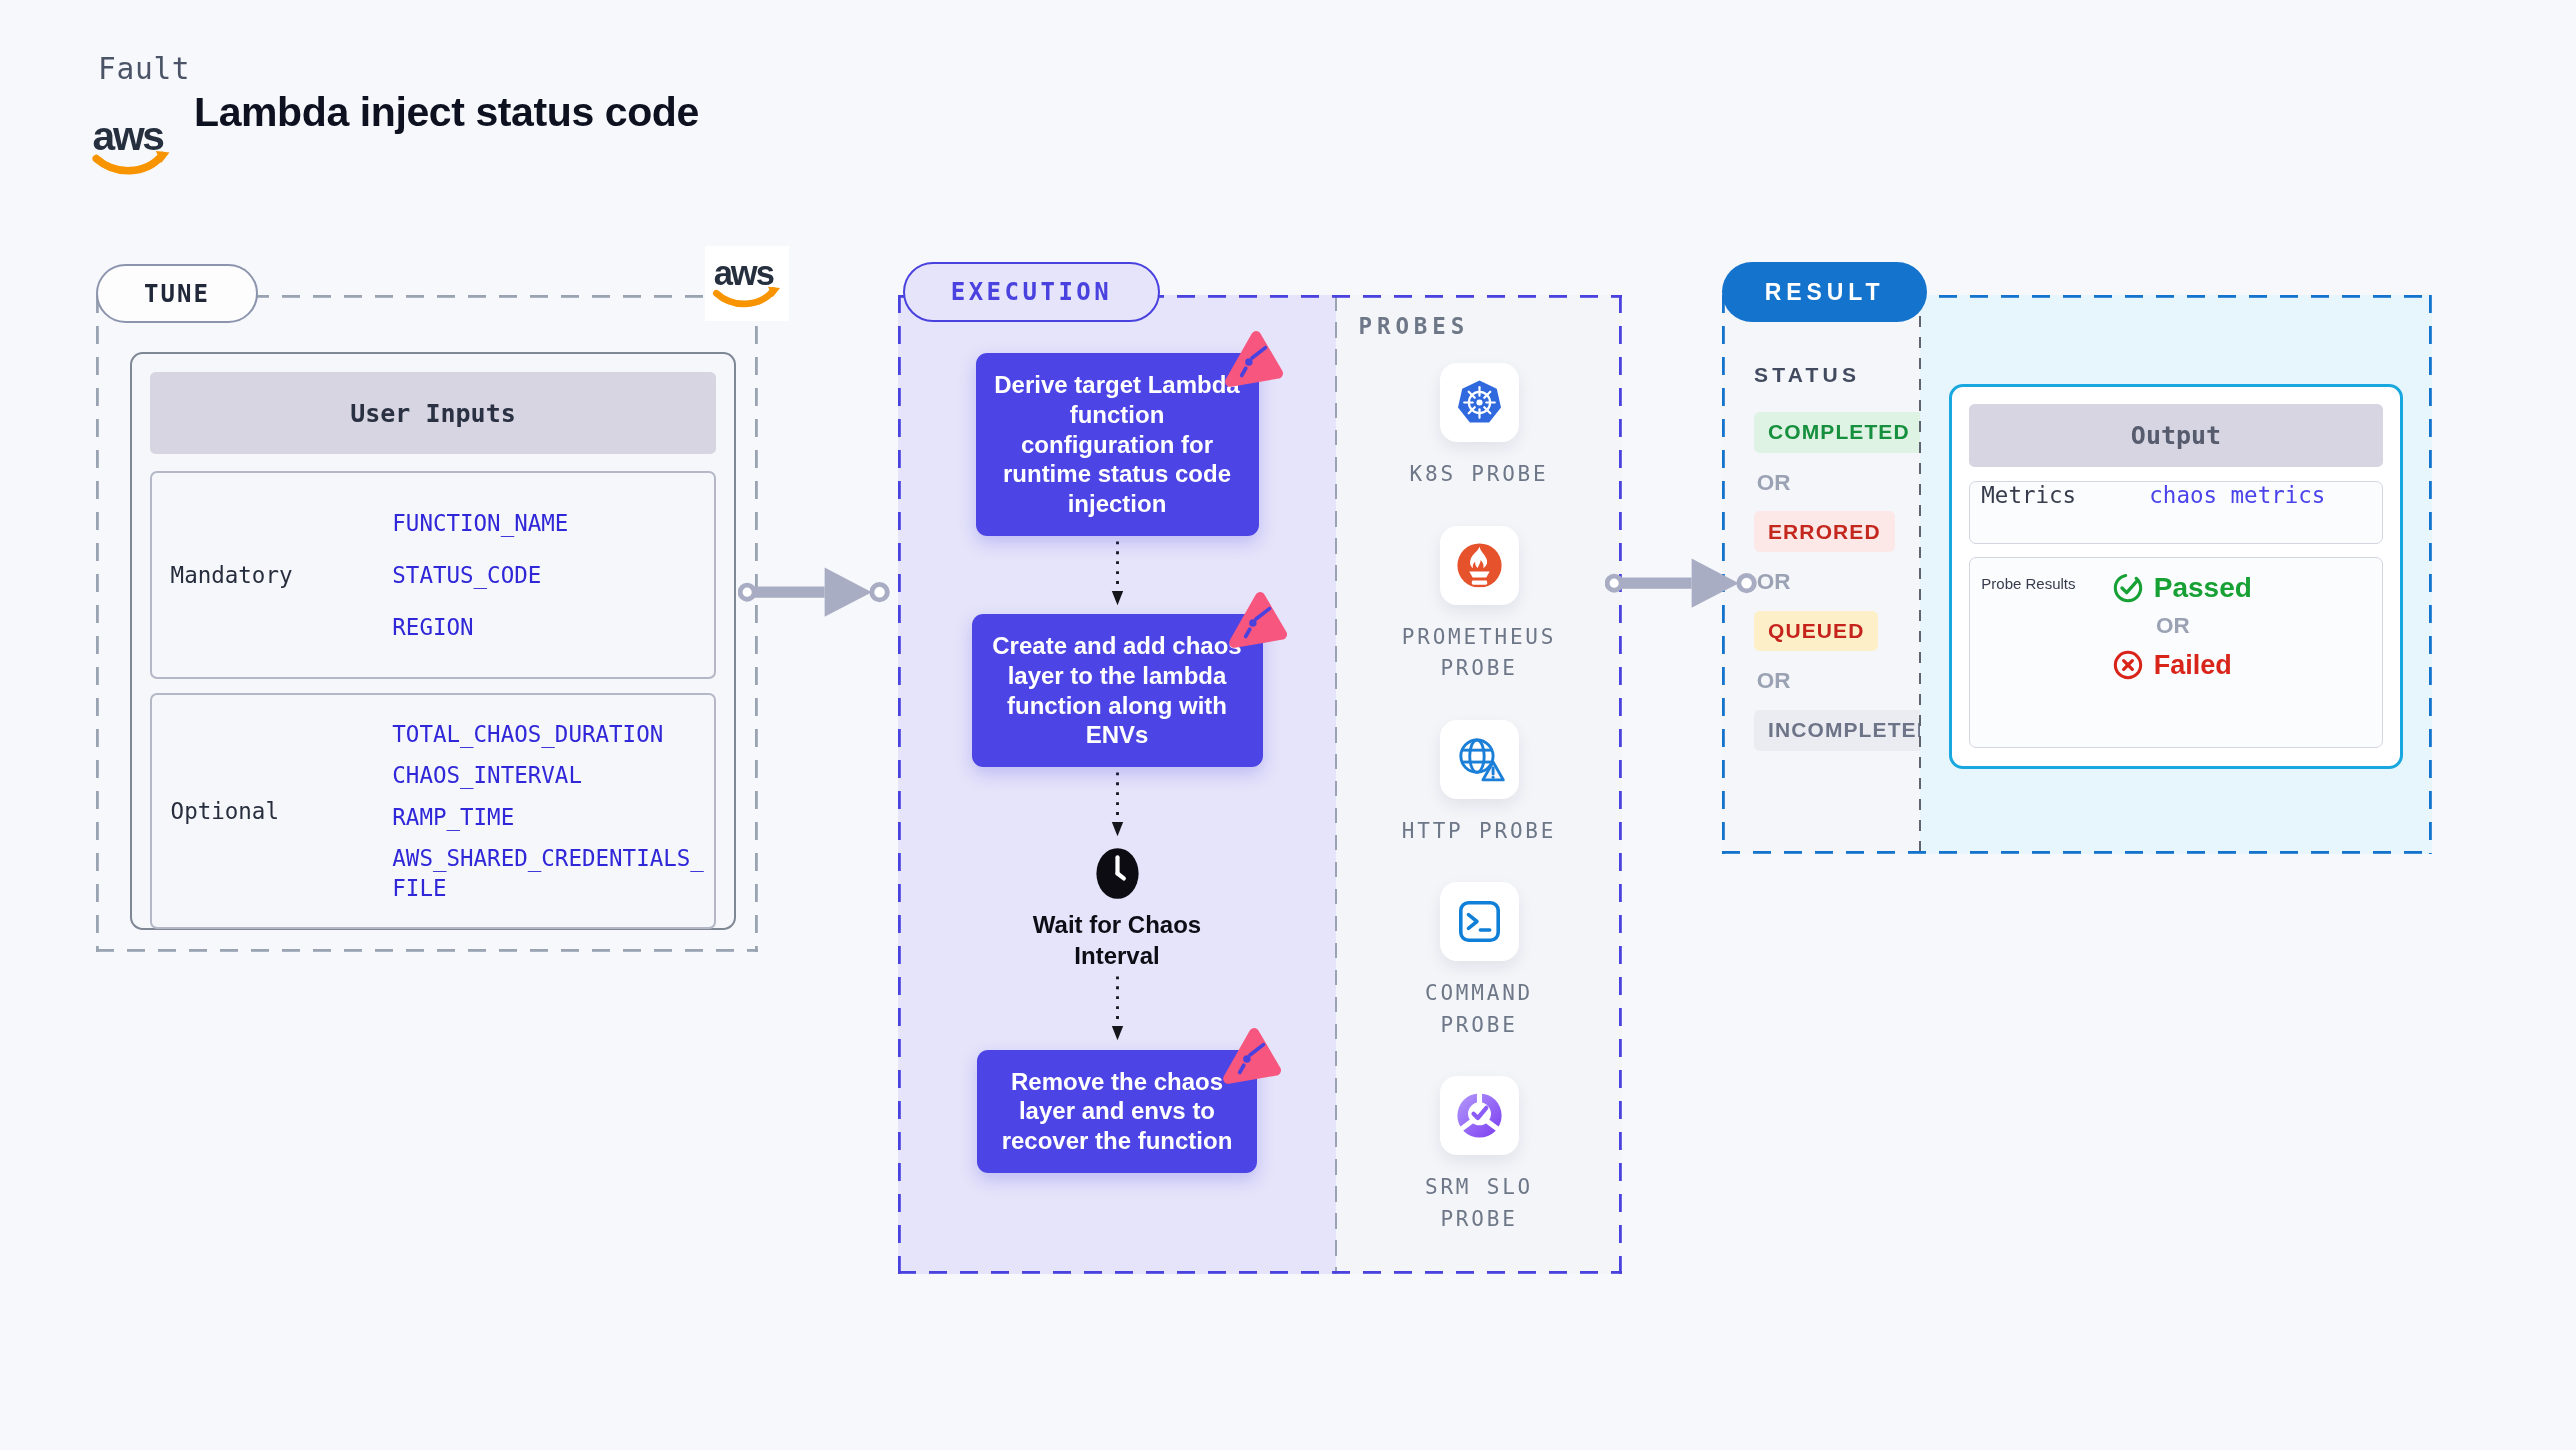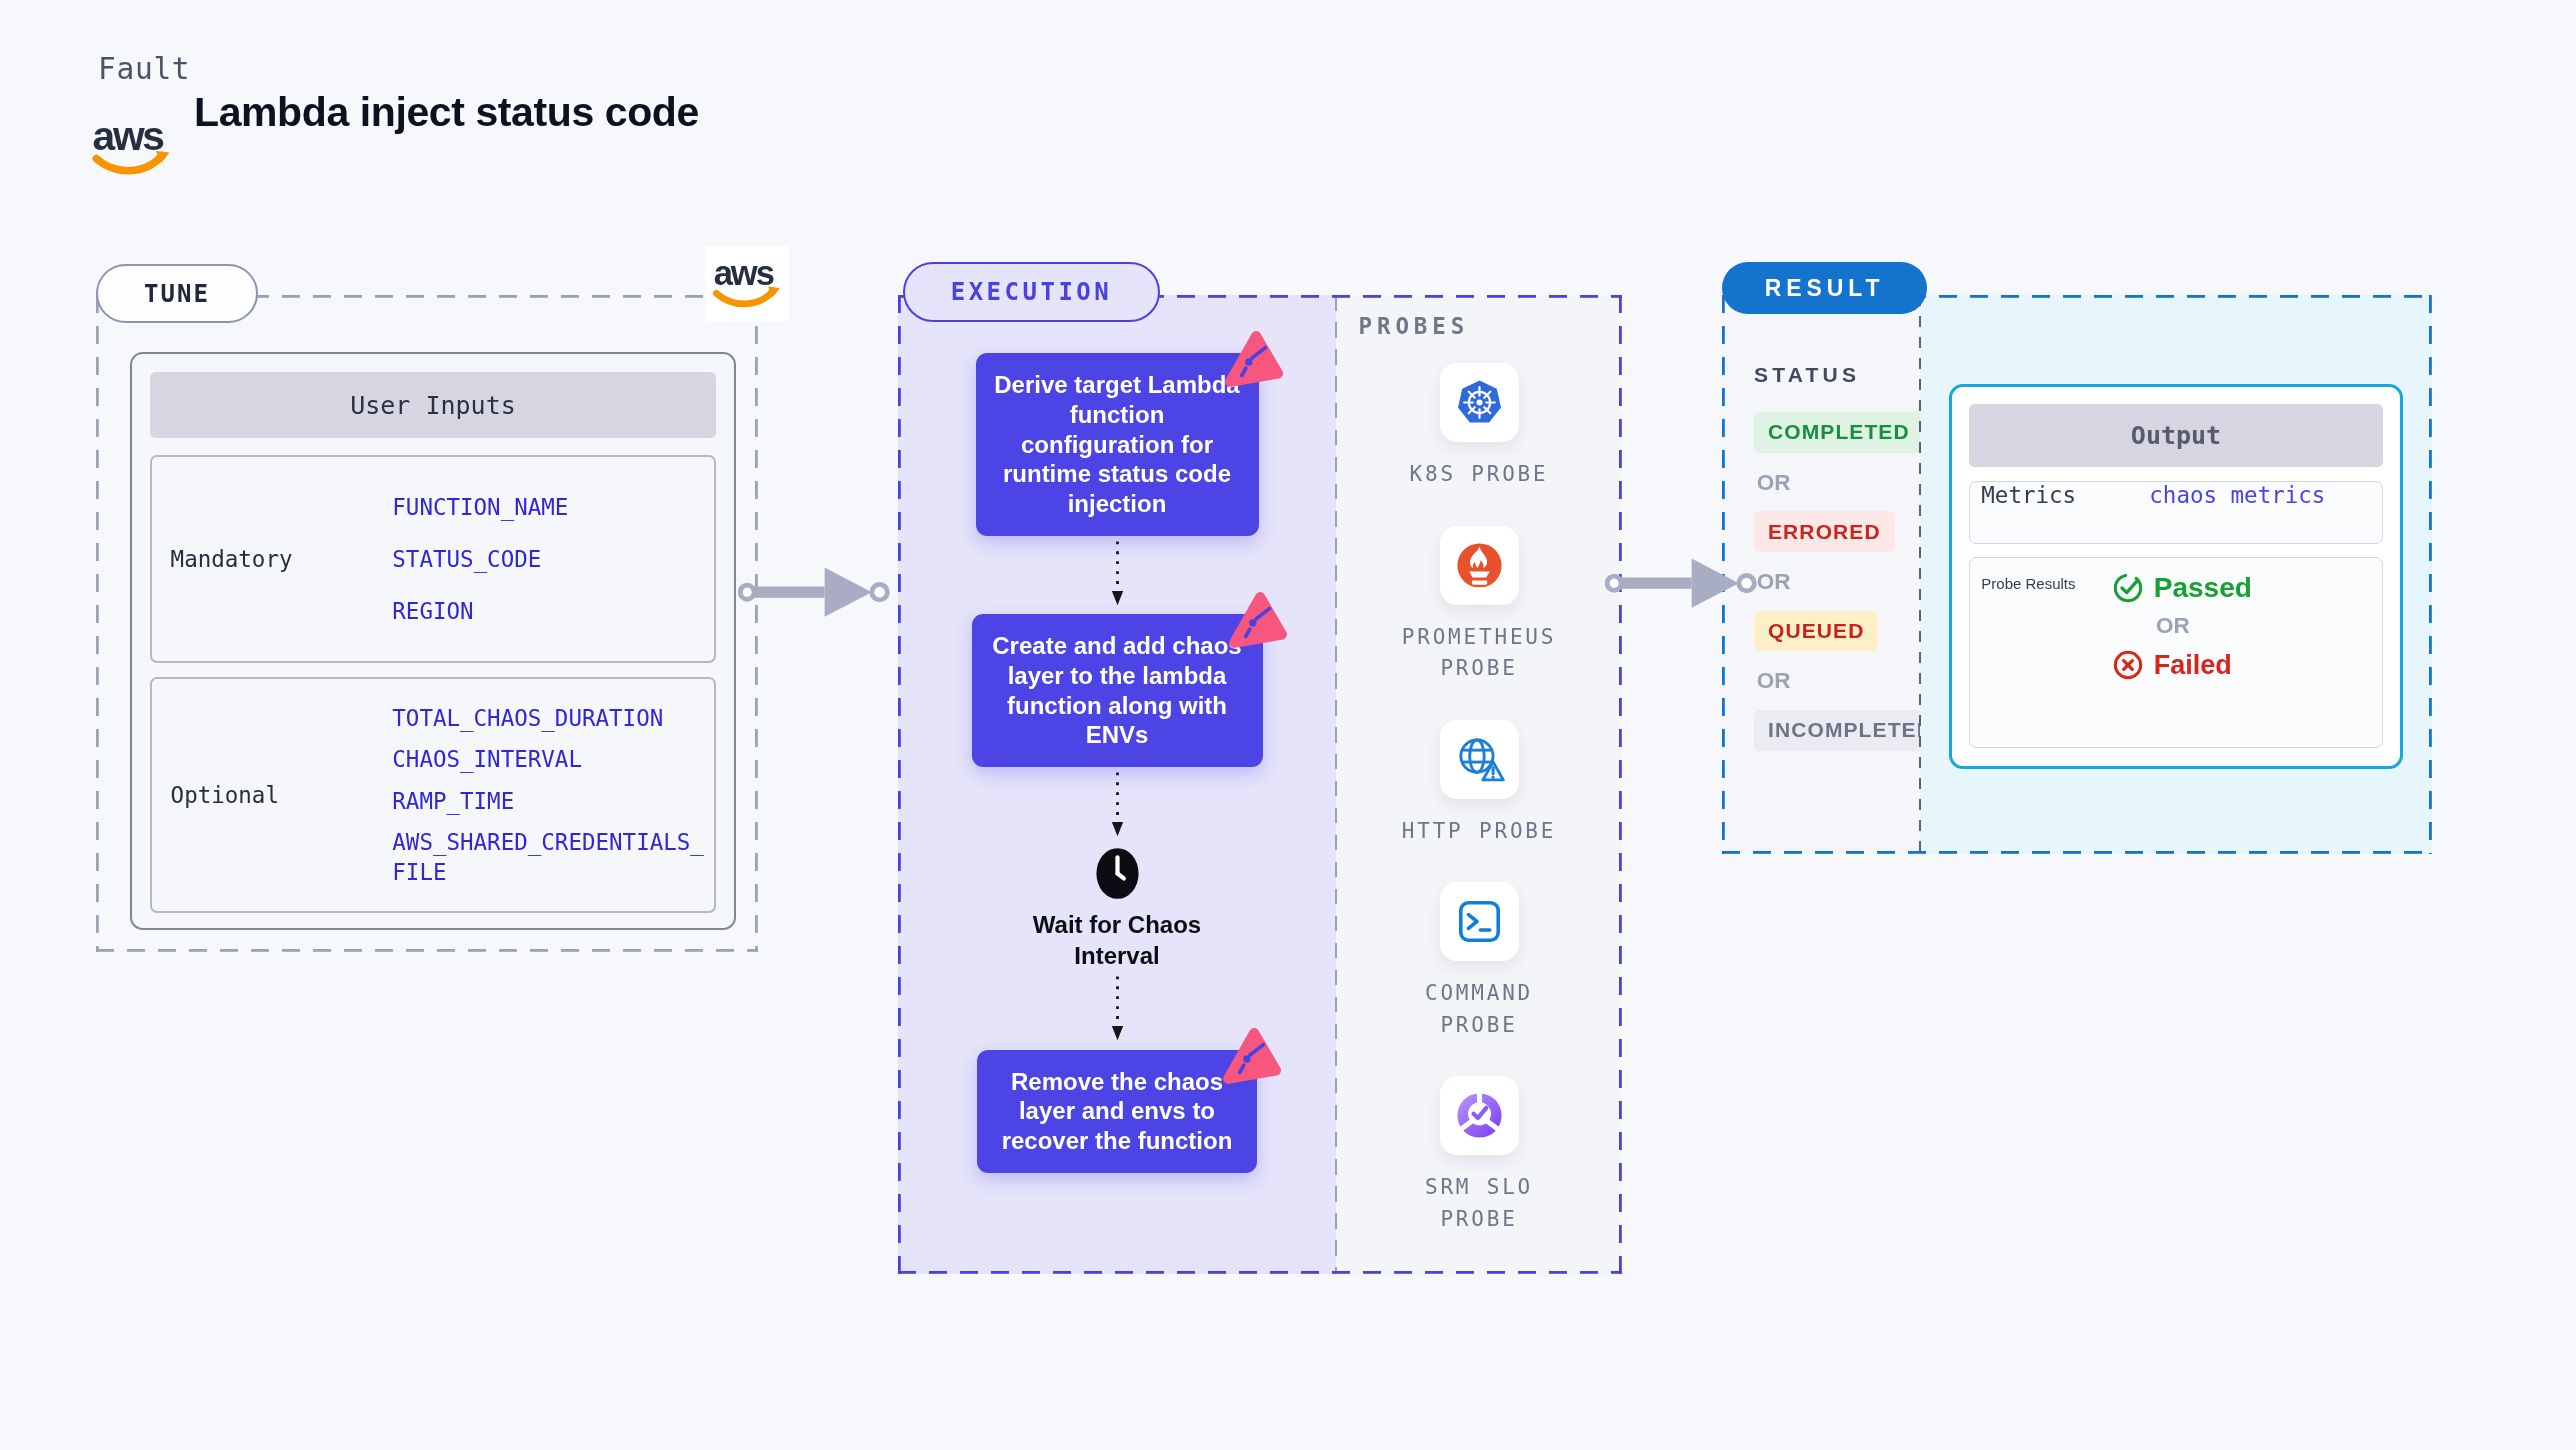--- a/index.html
+++ b/index.html
@@ -32,31 +32,31 @@
   .eyebrow{position:absolute;left:98px;top:52px;font-family:var(--mono);font-size:29.5px;color:#4b5466;letter-spacing:0.7px;}
   .aws-main{position:absolute;left:91px;top:110px;width:83px;height:73px;}
   .page-title{position:absolute;left:194px;top:89px;font-size:41px;font-weight:bold;color:#0d1120;letter-spacing:-0.4px;}
 
   
   .pill{position:absolute;display:flex;align-items:center;justify-content:center;border-radius:31px;z-index:6;}
   .tune-pill{left:96px;top:264px;width:162px;height:59px;background:#fdfdfe;border:2.8px solid #8d95ae;
     font-family:var(--mono);font-weight:bold;font-size:24px;color:#20283a;letter-spacing:2.1px;}
   .exec-pill{left:903px;top:262px;width:257px;height:60px;background:#e5e4fa;border:2.8px solid var(--exec-border);
     font-family:var(--mono);font-weight:bold;font-size:24px;color:var(--exec-border);letter-spacing:3.5px;}
-  .result-pill{left:1722px;top:262px;width:205px;height:52px;background:var(--result-blue);
+  .result-pill{left:1722px;top:262px;width:205px;height:60px;background:var(--result-blue);
     font-size:23px;font-weight:bold;color:#ffffff;letter-spacing:4.9px;}
 
   
   .tune-box{position:absolute;left:96px;top:295px;width:662px;height:657px;}
   .aws-patch{position:absolute;left:705px;top:246px;width:84px;height:75px;background:#ffffff;
     display:flex;align-items:center;justify-content:center;z-index:5;}
   .inputs-card{position:absolute;left:130px;top:352px;width:606px;height:578px;border:2.8px solid #7f8795;
     border-radius:12.7px;padding:18.3px;background:#f6f7fb;z-index:4;}
-  .inputs-header{height:66px;background:#d6d5e1;border-radius:5.6px;display:flex;align-items:center;justify-content:center;
-    font-family:var(--mono);font-weight:normal;font-size:25px;color:#2a3142;margin-bottom:17px;}
+  .inputs-header{height:82px;background:#d6d5e1;border-radius:5.6px;display:flex;align-items:center;justify-content:center;
+    font-family:var(--mono);font-weight:bold;font-size:25px;color:#2a3142;margin-bottom:17px;}
   .input-row{border:2.1px solid #b4b8c6;border-radius:7px;display:flex;background:#f6f7fb;}
   .input-row.mandatory{height:208px;margin-bottom:14px;}
   .input-row.optional{height:236px;}
   .row-label{width:240px;display:flex;align-items:center;padding-left:18.3px;
     font-family:var(--mono);font-size:22.5px;color:#262d3d;}
   .row-values{flex:1;display:flex;flex-direction:column;justify-content:space-evenly;padding:12.7px 7px 12.7px 0;}
   .row-values span{font-family:var(--mono);font-size:22.5px;color:var(--input-blue);word-break:break-all;line-height:1.35;}
 
   
   .h-arrow{position:absolute;z-index:7;}

